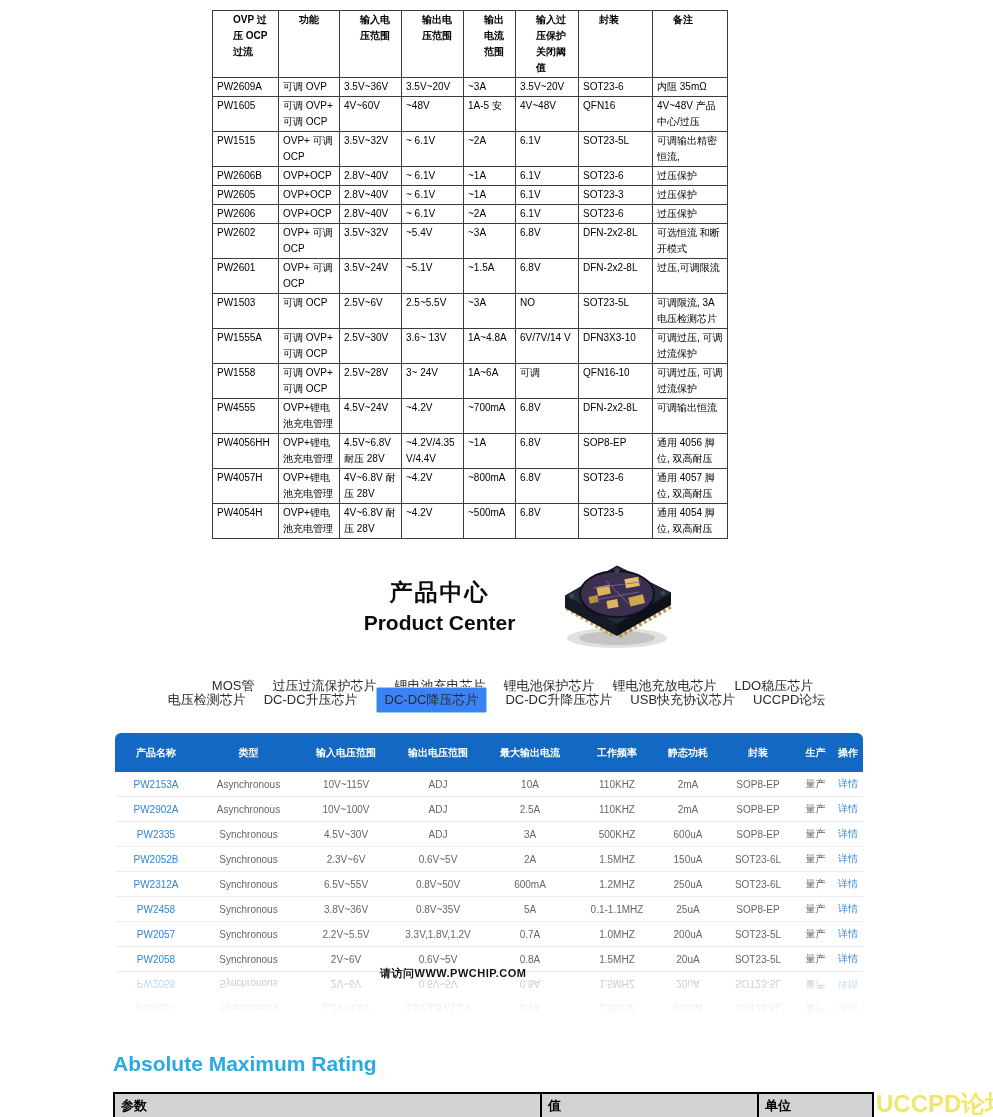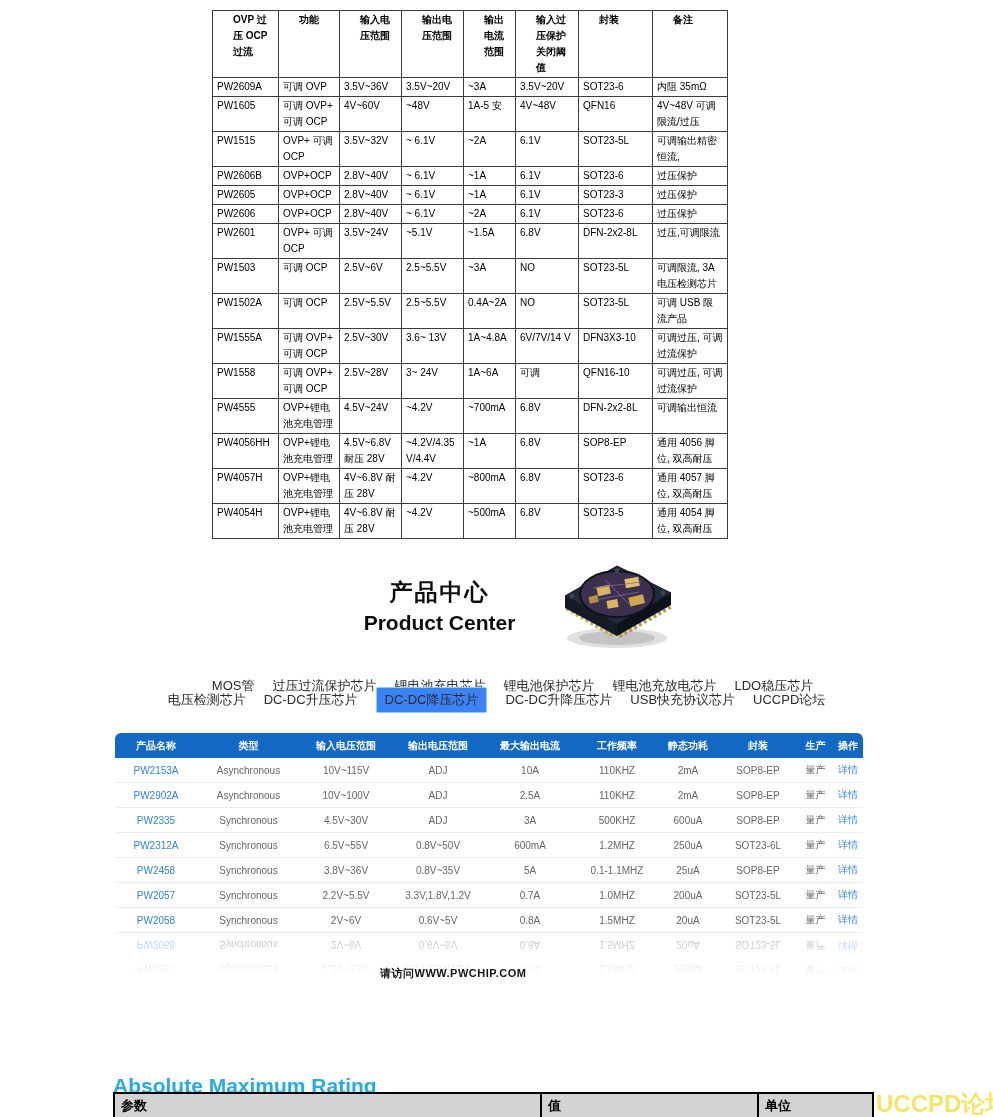--- a/index.html
+++ b/index.html
@@ -27,40 +27,40 @@
   .nav-row2{top:687px;height:26px;}
   .nav-item{white-space:nowrap;cursor:pointer;}
   .nav-item.selected{background:#3b82f6;border:1px solid #92cfe7;border-radius:2px;
            padding:3px 8px;}
 
   
   .prod-wrap{position:absolute;left:115px;top:733px;width:748px;}
   .prod{width:748px;border-collapse:separate;border-spacing:0;table-layout:fixed;
         font-size:10px;color:#666;}
   .prod thead th{background:#1268c2;color:#fff;font-weight:bold;height:25px;
-        text-align:center;padding:0 2px;}
+        text-align:center;padding:7px 2px;}
   .prod thead th:first-child{border-radius:6px 0 0 0;}
   .prod thead th:last-child{border-radius:0 6px 0 0;}
   .prod tbody td{height:24px;text-align:center;border-bottom:1px solid #ededed;
         background:#fff;padding:0 2px;white-space:nowrap;overflow:hidden;}
   .prod td.link{color:#3385d6;cursor:pointer;}
 
   .ghost{width:748px;border-collapse:separate;border-spacing:0;table-layout:fixed;
         font-size:10px;color:#666;transform:scaleY(-1);filter:blur(0.6px);opacity:.55;
         -webkit-mask-image:linear-gradient(to bottom,transparent 5%,rgba(0,0,0,.75) 95%);
         mask-image:linear-gradient(to bottom,transparent 5%,rgba(0,0,0,.75) 95%);}
   .ghost td{height:24px;text-align:center;background:#fff;padding:0 2px;white-space:nowrap;}
   .ghost td.link{color:#3385d6;}
 
   .pw-watermark{position:absolute;left:380px;top:966px;font-size:11px;font-weight:bold;
         color:#141414;letter-spacing:.5px;filter:blur(.4px);}
 
   
   .amr-heading{position:absolute;left:113px;top:1052px;font-size:21px;font-weight:bold;
-        color:#29abe2;margin-top:22px;}
+        color:#29abe2;}
   .amr{position:absolute;left:113px;top:1092px;width:759px;border-collapse:collapse;
         font-size:13px;color:#000;table-layout:fixed;}
   .amr th{background:#d3d3d3;border:2px solid #000;text-align:left;font-weight:bold;
         padding:3px 6px;height:14px;}
 
   .uccpd{position:absolute;left:876px;top:1088px;font-size:24px;font-weight:bold;
         color:rgba(240,228,90,.92);white-space:nowrap;}
 </style>
 </head>
 <body>
@@ -100,21 +100,21 @@
       <td>内阻 35mΩ</td>
     </tr>
       <tr>
       <td>PW1605</td>
       <td>可调 OVP+ 可调 OCP</td>
       <td>4V~60V</td>
       <td>~48V</td>
       <td>1A-5 安</td>
       <td>4V~48V</td>
       <td>QFN16</td>
-      <td>4V~48V 可调限流/过压</td>
+      <td>4V~48V 产品中心/过压</td>
     </tr>
       <tr>
       <td>PW1515</td>
       <td>OVP+ 可调 OCP</td>
       <td>3.5V~32V</td>
       <td>~ 6.1V</td>
       <td>~2A</td>
       <td>6.1V</td>
       <td>SOT23-5L</td>
       <td>可调输出精密恒流,</td>
@@ -143,48 +143,48 @@
       <td>PW2606</td>
       <td>OVP+OCP</td>
       <td>2.8V~40V</td>
       <td>~ 6.1V</td>
       <td>~2A</td>
       <td>6.1V</td>
       <td>SOT23-6</td>
       <td>过压保护</td>
     </tr>
       <tr>
+      <td>PW2602</td>
+      <td>OVP+ 可调 OCP</td>
+      <td>3.5V~32V</td>
+      <td>~5.4V</td>
+      <td>~3A</td>
+      <td>6.8V</td>
+      <td>DFN-2x2-8L</td>
+      <td>可选恒流 和断开模式</td>
+    </tr>
+      <tr>
       <td>PW2601</td>
       <td>OVP+ 可调 OCP</td>
       <td>3.5V~24V</td>
       <td>~5.1V</td>
       <td>~1.5A</td>
       <td>6.8V</td>
       <td>DFN-2x2-8L</td>
       <td>过压,可调限流</td>
     </tr>
       <tr>
       <td>PW1503</td>
       <td>可调 OCP</td>
       <td>2.5V~6V</td>
       <td>2.5~5.5V</td>
       <td>~3A</td>
       <td>NO</td>
       <td>SOT23-5L</td>
       <td>可调限流, 3A 电压检测芯片</td>
-    </tr>
-      <tr>
-      <td>PW1502A</td>
-      <td>可调 OCP</td>
-      <td>2.5V~5.5V</td>
-      <td>2.5~5.5V</td>
-      <td>0.4A~2A</td>
-      <td>NO</td>
-      <td>SOT23-5L</td>
-      <td>可调 USB 限流产品</td>
     </tr>
       <tr>
       <td>PW1555A</td>
       <td>可调 OVP+ 可调 OCP</td>
       <td>2.5V~30V</td>
       <td>3.6~ 13V</td>
       <td>1A~4.8A</td>
       <td>6V/7V/14 V</td>
       <td>DFN3X3-10</td>
       <td>可调过压, 可调过流保护</td>
@@ -349,20 +349,32 @@
         <td>4.5V~30V</td>
         <td>ADJ</td>
         <td>3A</td>
         <td>500KHZ</td>
         <td>600uA</td>
         <td>SOP8-EP</td>
         <td>量产</td>
         <td class="link">详情</td>
       </tr>
         <tr>
+        <td class="link">PW2052B</td>
+        <td>Synchronous</td>
+        <td>2.3V~6V</td>
+        <td>0.6V~5V</td>
+        <td>2A</td>
+        <td>1.5MHZ</td>
+        <td>150uA</td>
+        <td>SOT23-6L</td>
+        <td>量产</td>
+        <td class="link">详情</td>
+      </tr>
+        <tr>
         <td class="link">PW2312A</td>
         <td>Synchronous</td>
         <td>6.5V~55V</td>
         <td>0.8V~50V</td>
         <td>600mA</td>
         <td>1.2MHZ</td>
         <td>250uA</td>
         <td>SOT23-6L</td>
         <td>量产</td>
         <td class="link">详情</td>

